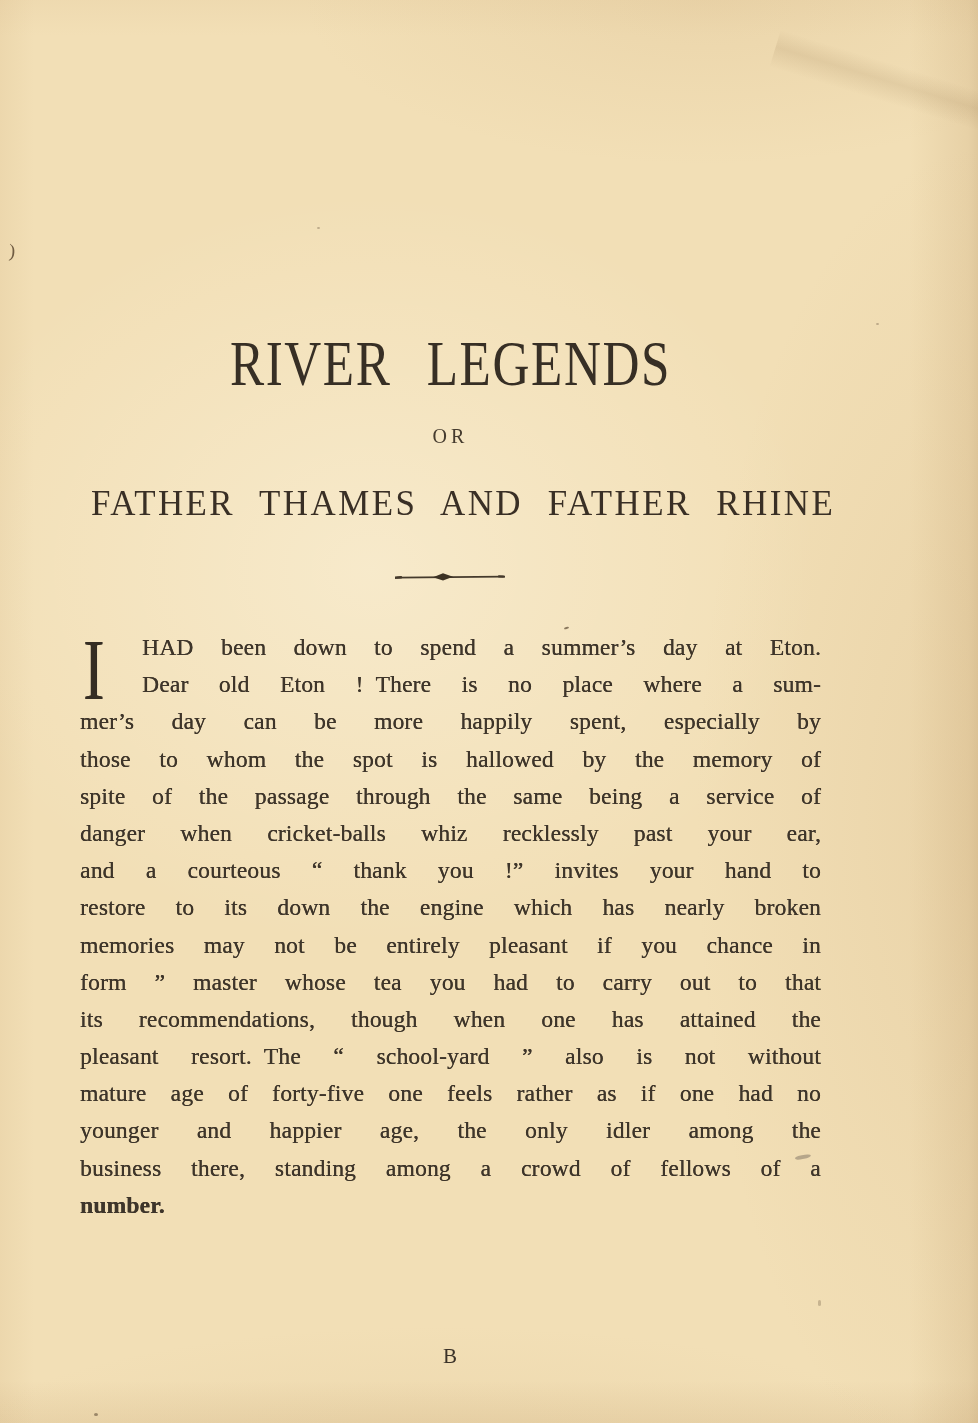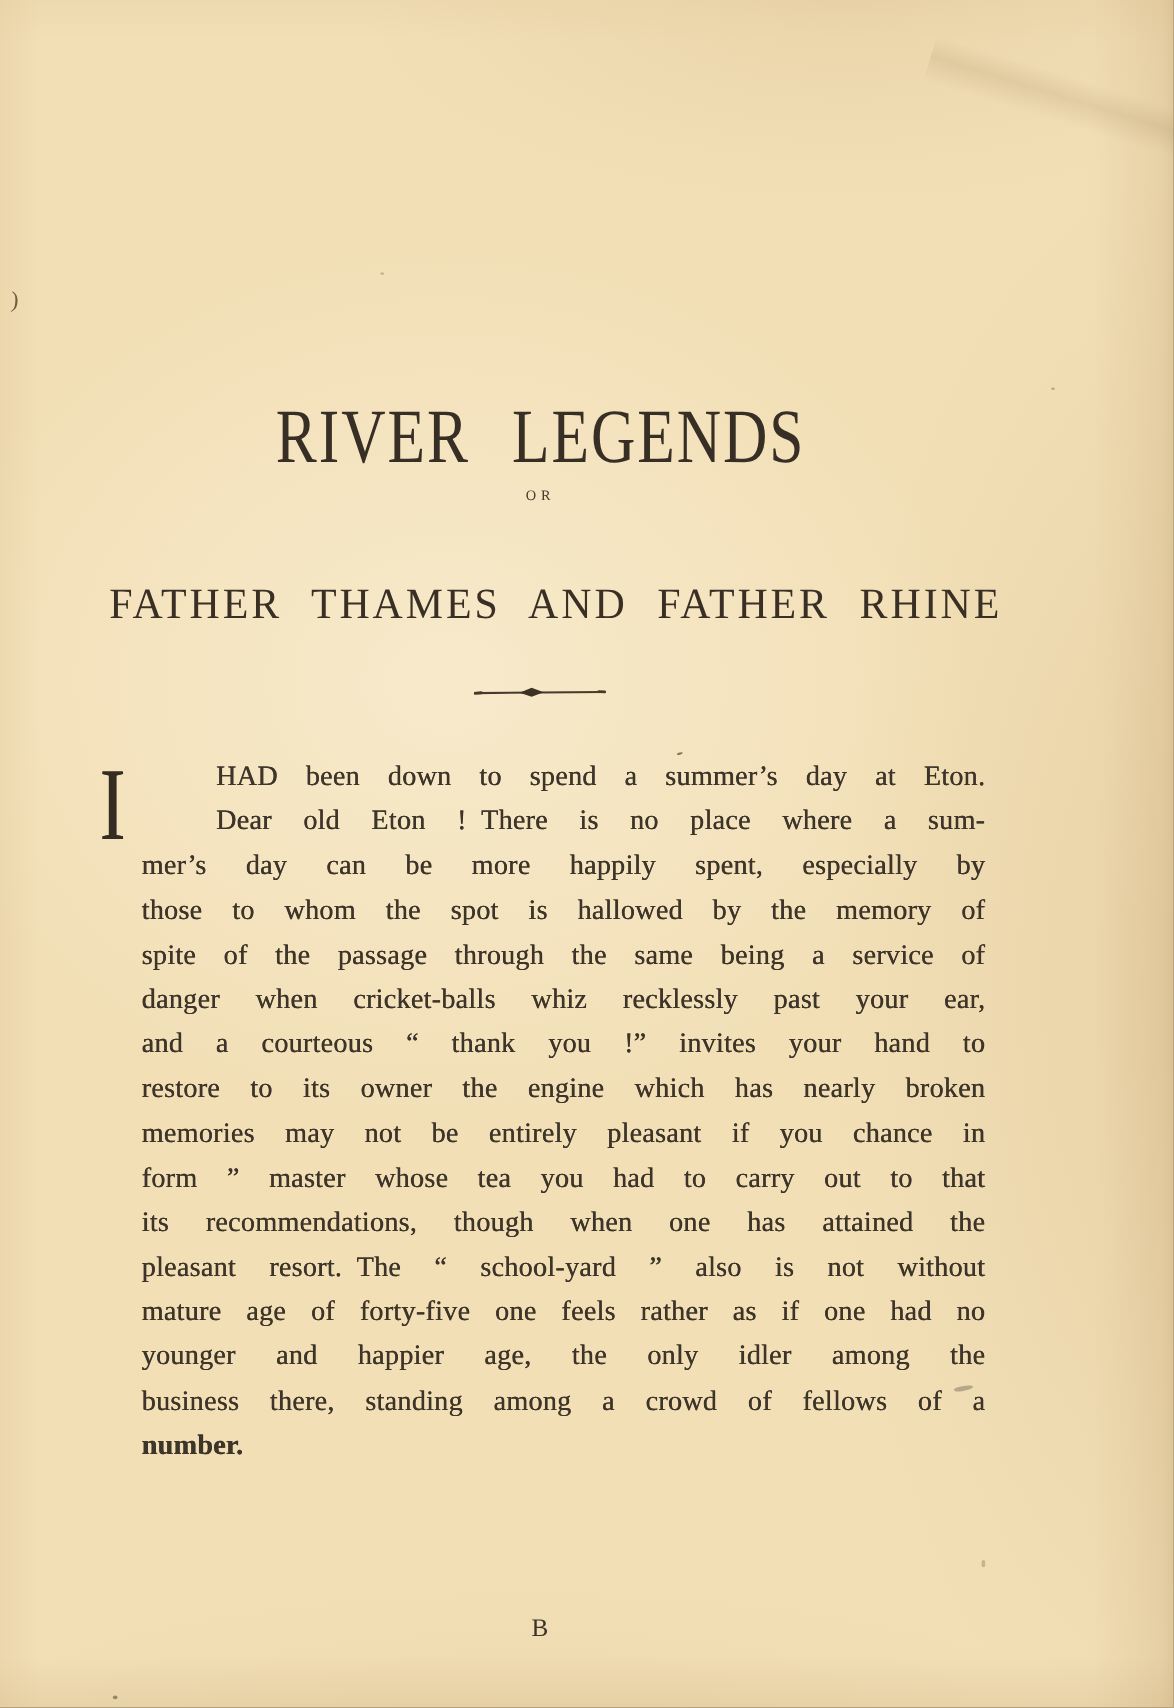--- a/index.html
+++ b/index.html
@@ -32,22 +32,22 @@
   .headmatter { position: absolute; left: 80px; width: 741px; text-align: center; }
   .title {
     top: 332px; margin: 0; font-weight: normal;
     font-size: 64px; line-height: 1;
     letter-spacing: 2px; word-spacing: 26px;
     transform: scaleX(0.80); transform-origin: 50% 50%;
     color: #372f25;
     white-space: nowrap;
   }
   .connector {
-    top: 407px;
-    font-size: 12px; line-height: 1;
+    top: 426px;
+    font-size: 20px; line-height: 1;
     letter-spacing: 4px;
     color: #453b2e;
   }
   .subtitle {
     top: 485px; margin: 0; font-weight: normal;
     font-size: 36px; line-height: 1;
     letter-spacing: 2.5px; word-spacing: 14px;
     transform: scaleX(0.97); transform-origin: 50% 50%;
     color: #392f25;
     white-space: nowrap;
@@ -66,21 +66,20 @@
     font-size: 86px; line-height: 0.8;
     transform: scaleX(0.75); transform-origin: left top;
     color: #352d23;
     text-shadow: 0.4px 0 0 currentColor;
   }
   .line {
     height: 37.2px; line-height: 37.2px;
     text-align: justify;
     text-align-last: justify;
     white-space: nowrap; 
-    margin-left: 38px;
   }
   .line.indent { padding-left: 62px; }
   .line.last { text-align-last: left; white-space: normal; font-weight: bold; }
   .sig {
     position: absolute;
     left: 80px; top: 1346px; width: 741px;
     text-align: center;
     font-size: 21px; line-height: 1;
     letter-spacing: 1px;
     color: #3b3228;
@@ -121,21 +120,21 @@
 
   <main class="body-text">
     <span class="dropcap">I</span>
     <div class="line indent">HAD been down to spend a summer’s day at Eton.</div>
     <div class="line indent">Dear old Eton ! There is no place where a sum-</div>
     <div class="line">mer’s day can be more happily spent, especially by</div>
     <div class="line">those to whom the spot is hallowed by the memory of</div>
     <div class="line">spite of the passage through the same being a service of</div>
     <div class="line">danger when cricket-balls whiz recklessly past your ear,</div>
     <div class="line">and a courteous “ thank you !” invites your hand to</div>
-    <div class="line">restore to its owner the engine which has nearly broken</div>
+    <div class="line">restore to its down the engine which has nearly broken</div>
     <div class="line">memories may not be entirely pleasant if you chance in</div>
     <div class="line">form ” master whose tea you had to carry out to that</div>
     <div class="line">its recommendations, though when one has attained the</div>
     <div class="line">pleasant resort. The “ school-yard ” also is not without</div>
     <div class="line">mature age of forty-five one feels rather as if one had no</div>
     <div class="line">younger and happier age, the only idler among the</div>
     <div class="line">business there, standing among a crowd of fellows of a</div>
     <div class="line last">number.</div>
   </main>
 

